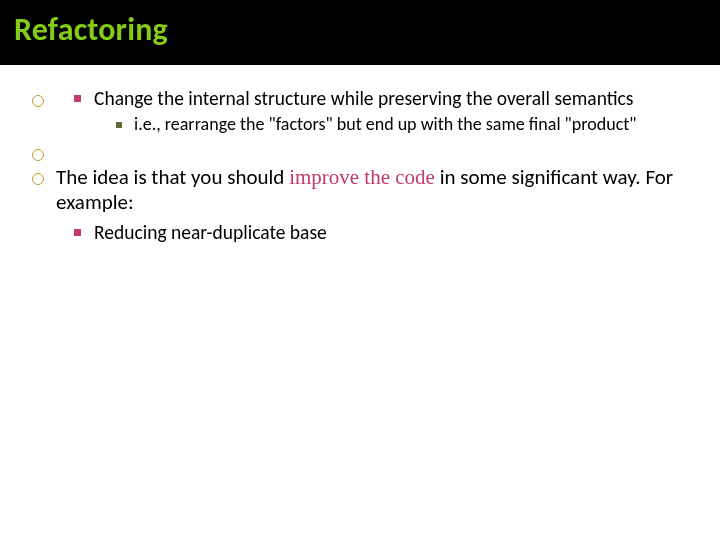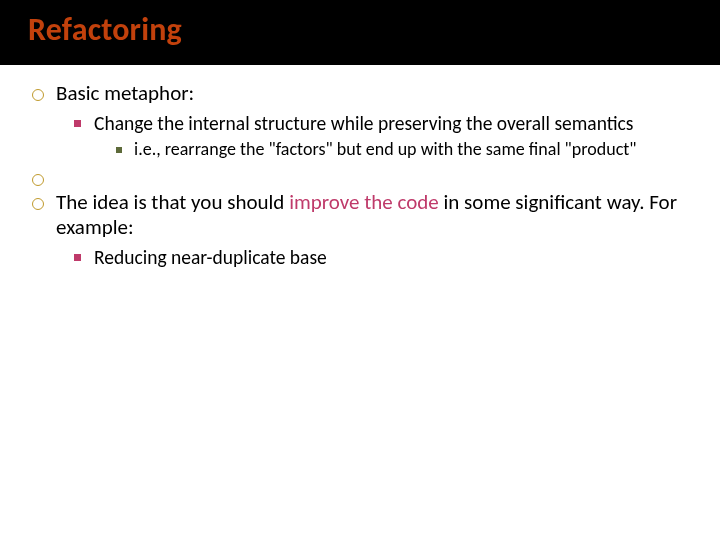--- a/index.html
+++ b/index.html
@@ -1,47 +1,46 @@
 <!DOCTYPE html>
 <html><head>
 <meta charset="utf-8">
 <style>
   * { margin: 0; padding: 0; box-sizing: border-box; }
   html, body { width: 720px; height: 540px; overflow: hidden; }
   body { font-family: Calibri, "Segoe UI", Arial, sans-serif; background: #fff; color: #000; }
   .slide { width: 720px; height: 540px; position: relative; }
   .title-bar { background: #000; padding: 10px 14px 16px 14px; }
-  .title-text { color: #c2410c; font-weight: 700; font-size: 32px; letter-spacing: 0.2px; margin-left: 14px; }
+  .title-text { color: #84cc16; font-weight: 700; font-size: 32px; letter-spacing: 0.2px; }
   .content { padding: 16px 30px 0 30px; font-size: 21px; line-height: 1.18; }
   .ul1 { list-style: none; margin-left: 2px; }
   .ul1 > li { position: relative; padding-left: 24px; margin-bottom: 6px; }
   .ul1 > li::before { content: ""; position: absolute; left: 0; top: 8px; width: 10px; height: 10px; border: 1.6px solid #c09a2d; border-radius: 50%; }
   .ul2 { list-style: none; margin: 6px 0 6px 18px; font-size: 19.5px; }
   .ul2 > li { position: relative; padding-left: 20px; margin-bottom: 4px; }
   .ul2 > li::before { content: ""; position: absolute; left: 0; top: 8px; width: 7px; height: 7px; background: #bf3a6a; }
   .ul3 { list-style: none; margin: 4px 0 2px 22px; font-size: 18px; }
   .ul3 > li { position: relative; padding-left: 18px; margin-bottom: 3px; }
   .ul3 > li::before { content: ""; position: absolute; left: 0; top: 8px; width: 6px; height: 6px; background: #5d6a3a; }
   .gap { height: 18px; }
-  .accent { color: #bf3a6a; }
+  .accent { color: #bf3a6a; font-family: Liberation Serif, serif; }
   .ital { }
 </style>
 </head>
 <body>
 
 <div class="slide">
   <div class="title-bar">
     <div class="title-text">Refactoring</div>
   </div>
 
   <div class="content">
     <ul class="ul1">
 
       <li>
-        <span>Basic metaphor:</span>
         <ul class="ul2">
           <li>
             <span>Change the internal structure while preserving the overall semantics</span>
             <ul class="ul3">
               <li>
                 <span class="ital">i.e.</span><span>, rearrange the "factors" but end up with the same final "product"</span>
               </li>
             </ul>
           </li>
         </ul>

